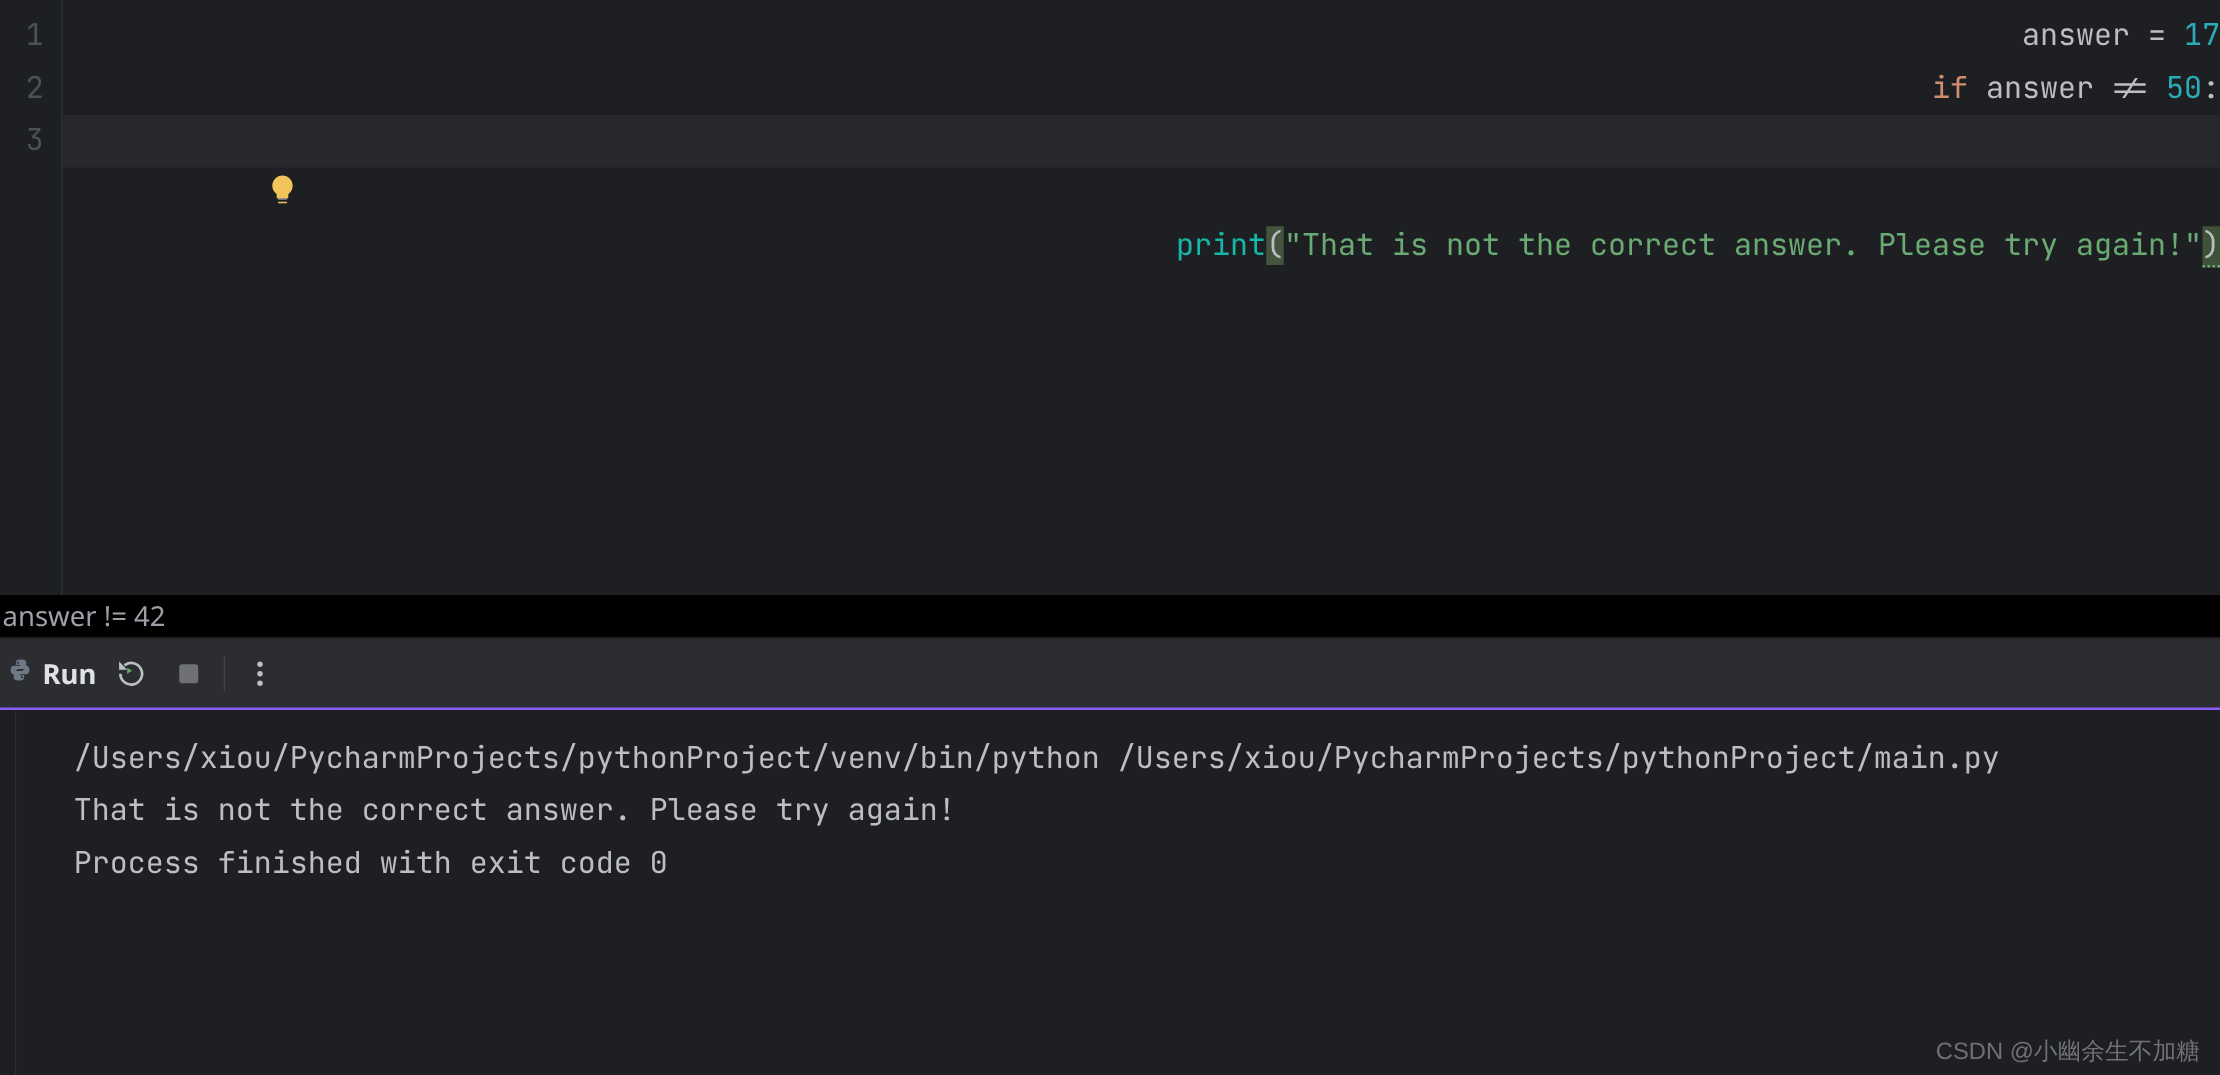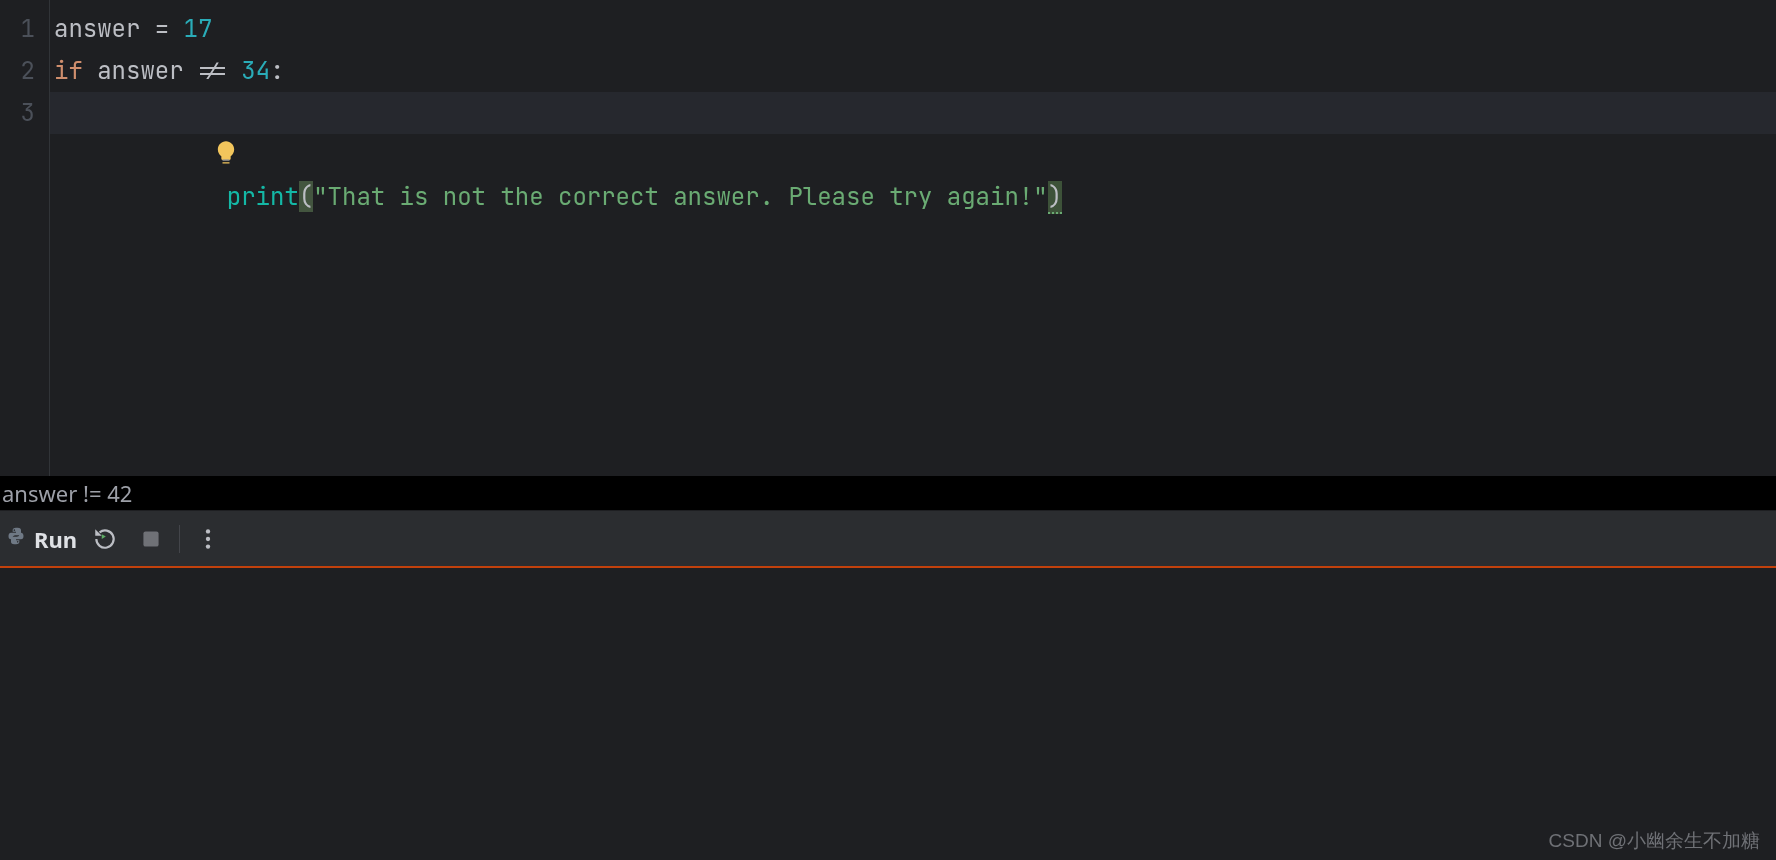--- a/index.html
+++ b/index.html
@@ -6,40 +6,40 @@
   html,body { width:1776px; height:860px; background:#1e1f22; font-family:"JetBrains Mono","Consolas","Menlo",monospace; overflow:hidden; }
   .root { display:flex; flex-direction:column; width:100%; height:100%; }
 
   
   .progress { height:3px; width:180px; background:#3574f0; position:absolute; top:0; left:0; }
 
   
   .editor { display:flex; flex-direction:row; height:476px; background:#1e1f22; position:relative; }
   .gutter { width:50px; padding-top:8px; background:#1e1f22; color:#4b5059; font-size:24px; text-align:right; user-select:none; border-right:1px solid #313438; }
   .gutter .ln { height:42px; line-height:42px; padding-right:14px; }
-  .code { flex:1; padding-top:8px; font-size:24px; line-height:42px; position:relative; }
+  .code { flex:1; padding-top:8px; font-size:24px; line-height:42px; position:relative;text-align:right; }
   .codeline { height:42px; white-space:pre; padding-left:4px; position:relative; }
   .codeline.hl { background:#26282e; }
   .tok-id { color:#bcbec4; }
   .tok-op { color:#bcbec4; }
   .tok-num { color:#2aacb8; }
   .tok-kw { color:#cf8e6d; }
   .tok-fn { color:#14b8a6; }
   .tok-str { color:#6aab73; }
   .paren-match { background:#43553f; color:#bcbec4; padding:0; }
   .paren-cursor { background:#3d5239; border-bottom:2px dotted #6aab73; }
 
   .bulb { position:absolute; left:18px; top:4px; }
   .bulb svg { width:28px; height:28px; }
 
   
   .breadcrumb { height:34px; line-height:34px; padding-left:2px; font-size:22px; color:#9da0a8; background:#000000; border-top:0px solid #2b2d30; font-family:"Segoe UI",system-ui,sans-serif; }
 
   
-  .run-toolbar { height:58px; display:flex; align-items:center; background:#2b2d30; padding-left:6px; gap:10px; border-top:1px solid #1e1f22; border-bottom:2px solid #c2410c; }
+  .run-toolbar { height:58px; display:flex; align-items:center; background:#2b2d30; padding-left:6px; gap:10px; border-top:1px solid #1e1f22; border-bottom:2px solid #8b5cf6; }
   .run-label-wrap { display:flex; align-items:center; gap:8px; }
   .run-label { font-family:"Segoe UI",system-ui,sans-serif; font-size:22px; font-weight:700; color:#dfe1e5; }
   .tool-btn { width:36px; height:36px; display:flex; align-items:center; justify-content:center; cursor:pointer; }
   .tool-btn svg { width:26px; height:26px; }
   .sep { width:1px; height:28px; background:#43454a; }
 
   
   .console { flex:1; background:#1e1f22; padding:18px 0 0 46px; font-size:24px; line-height:42px; color:#bcbec4; border-left:1px solid #2b2d30; margin-left:12px; }
   .console-line { white-space:pre; }
 
@@ -53,21 +53,21 @@
   <div class="progress"></div>
 
   <div class="editor">
     <div class="gutter">
       <div class="ln">1</div>
       <div class="ln">2</div>
       <div class="ln">3</div>
     </div>
     <div class="code">
       <div class="codeline"><span class="tok-id">answer</span><span class="tok-op"> = </span><span class="tok-num">17</span></div>
-      <div class="codeline"><span class="tok-kw">if</span><span class="tok-id"> </span><span class="tok-id">answer</span><span class="tok-op"> != </span><span class="tok-num">34</span><span class="tok-op">:</span></div>
+      <div class="codeline"><span class="tok-kw">if</span><span class="tok-id"> </span><span class="tok-id">answer</span><span class="tok-op"> != </span><span class="tok-num">50</span><span class="tok-op">:</span></div>
       <div class="codeline hl">
         <span class="bulb">
           <svg viewBox="0 0 24 24">
               <path fill="#f2c55c" d="M9 21h6v-1H9v1zm3-19C8.14 2 5 5.14 5 9c0 2.38 1.19 4.47 3 5.74V17c0 .55.45 1 1 1h6c.55 0 1-.45 1-1v-2.26c1.81-1.27 3-3.36 3-5.74 0-3.86-3.14-7-7-7z"></path>
               <rect x="9" y="17.5" width="6" height="1.2" fill="#8f8f8f"></rect>
             </svg>
         </span>
         <span class="tok-id">    </span><span class="tok-fn">print</span><span class="tok-op paren-match">(</span><span class="tok-str">"That is not the correct answer. Please try again!"</span><span class="tok-op paren-match paren-cursor">)</span>
       </div>
     </div>
@@ -100,15 +100,21 @@
     <div class="sep"></div>
     <div class="tool-btn">
       <svg viewBox="0 0 24 24">
           <circle cx="12" cy="5" r="2" fill="#bcbec4"></circle>
           <circle cx="12" cy="12" r="2" fill="#bcbec4"></circle>
           <circle cx="12" cy="19" r="2" fill="#bcbec4"></circle>
         </svg>
     </div>
   </div>
 
+  <div class="console">
+    <div class="console-line">/Users/xiou/PycharmProjects/pythonProject/venv/bin/python /Users/xiou/PycharmProjects/pythonProject/main.py</div>
+    <div class="console-line">That is not the correct answer. Please try again!</div>
+    <div class="console-line"></div>
+    <div class="console-line">Process finished with exit code 0</div>
+  </div>
 </div>
 
 <div class="watermark">CSDN @小幽余生不加糖</div>
 
 </body></html>

